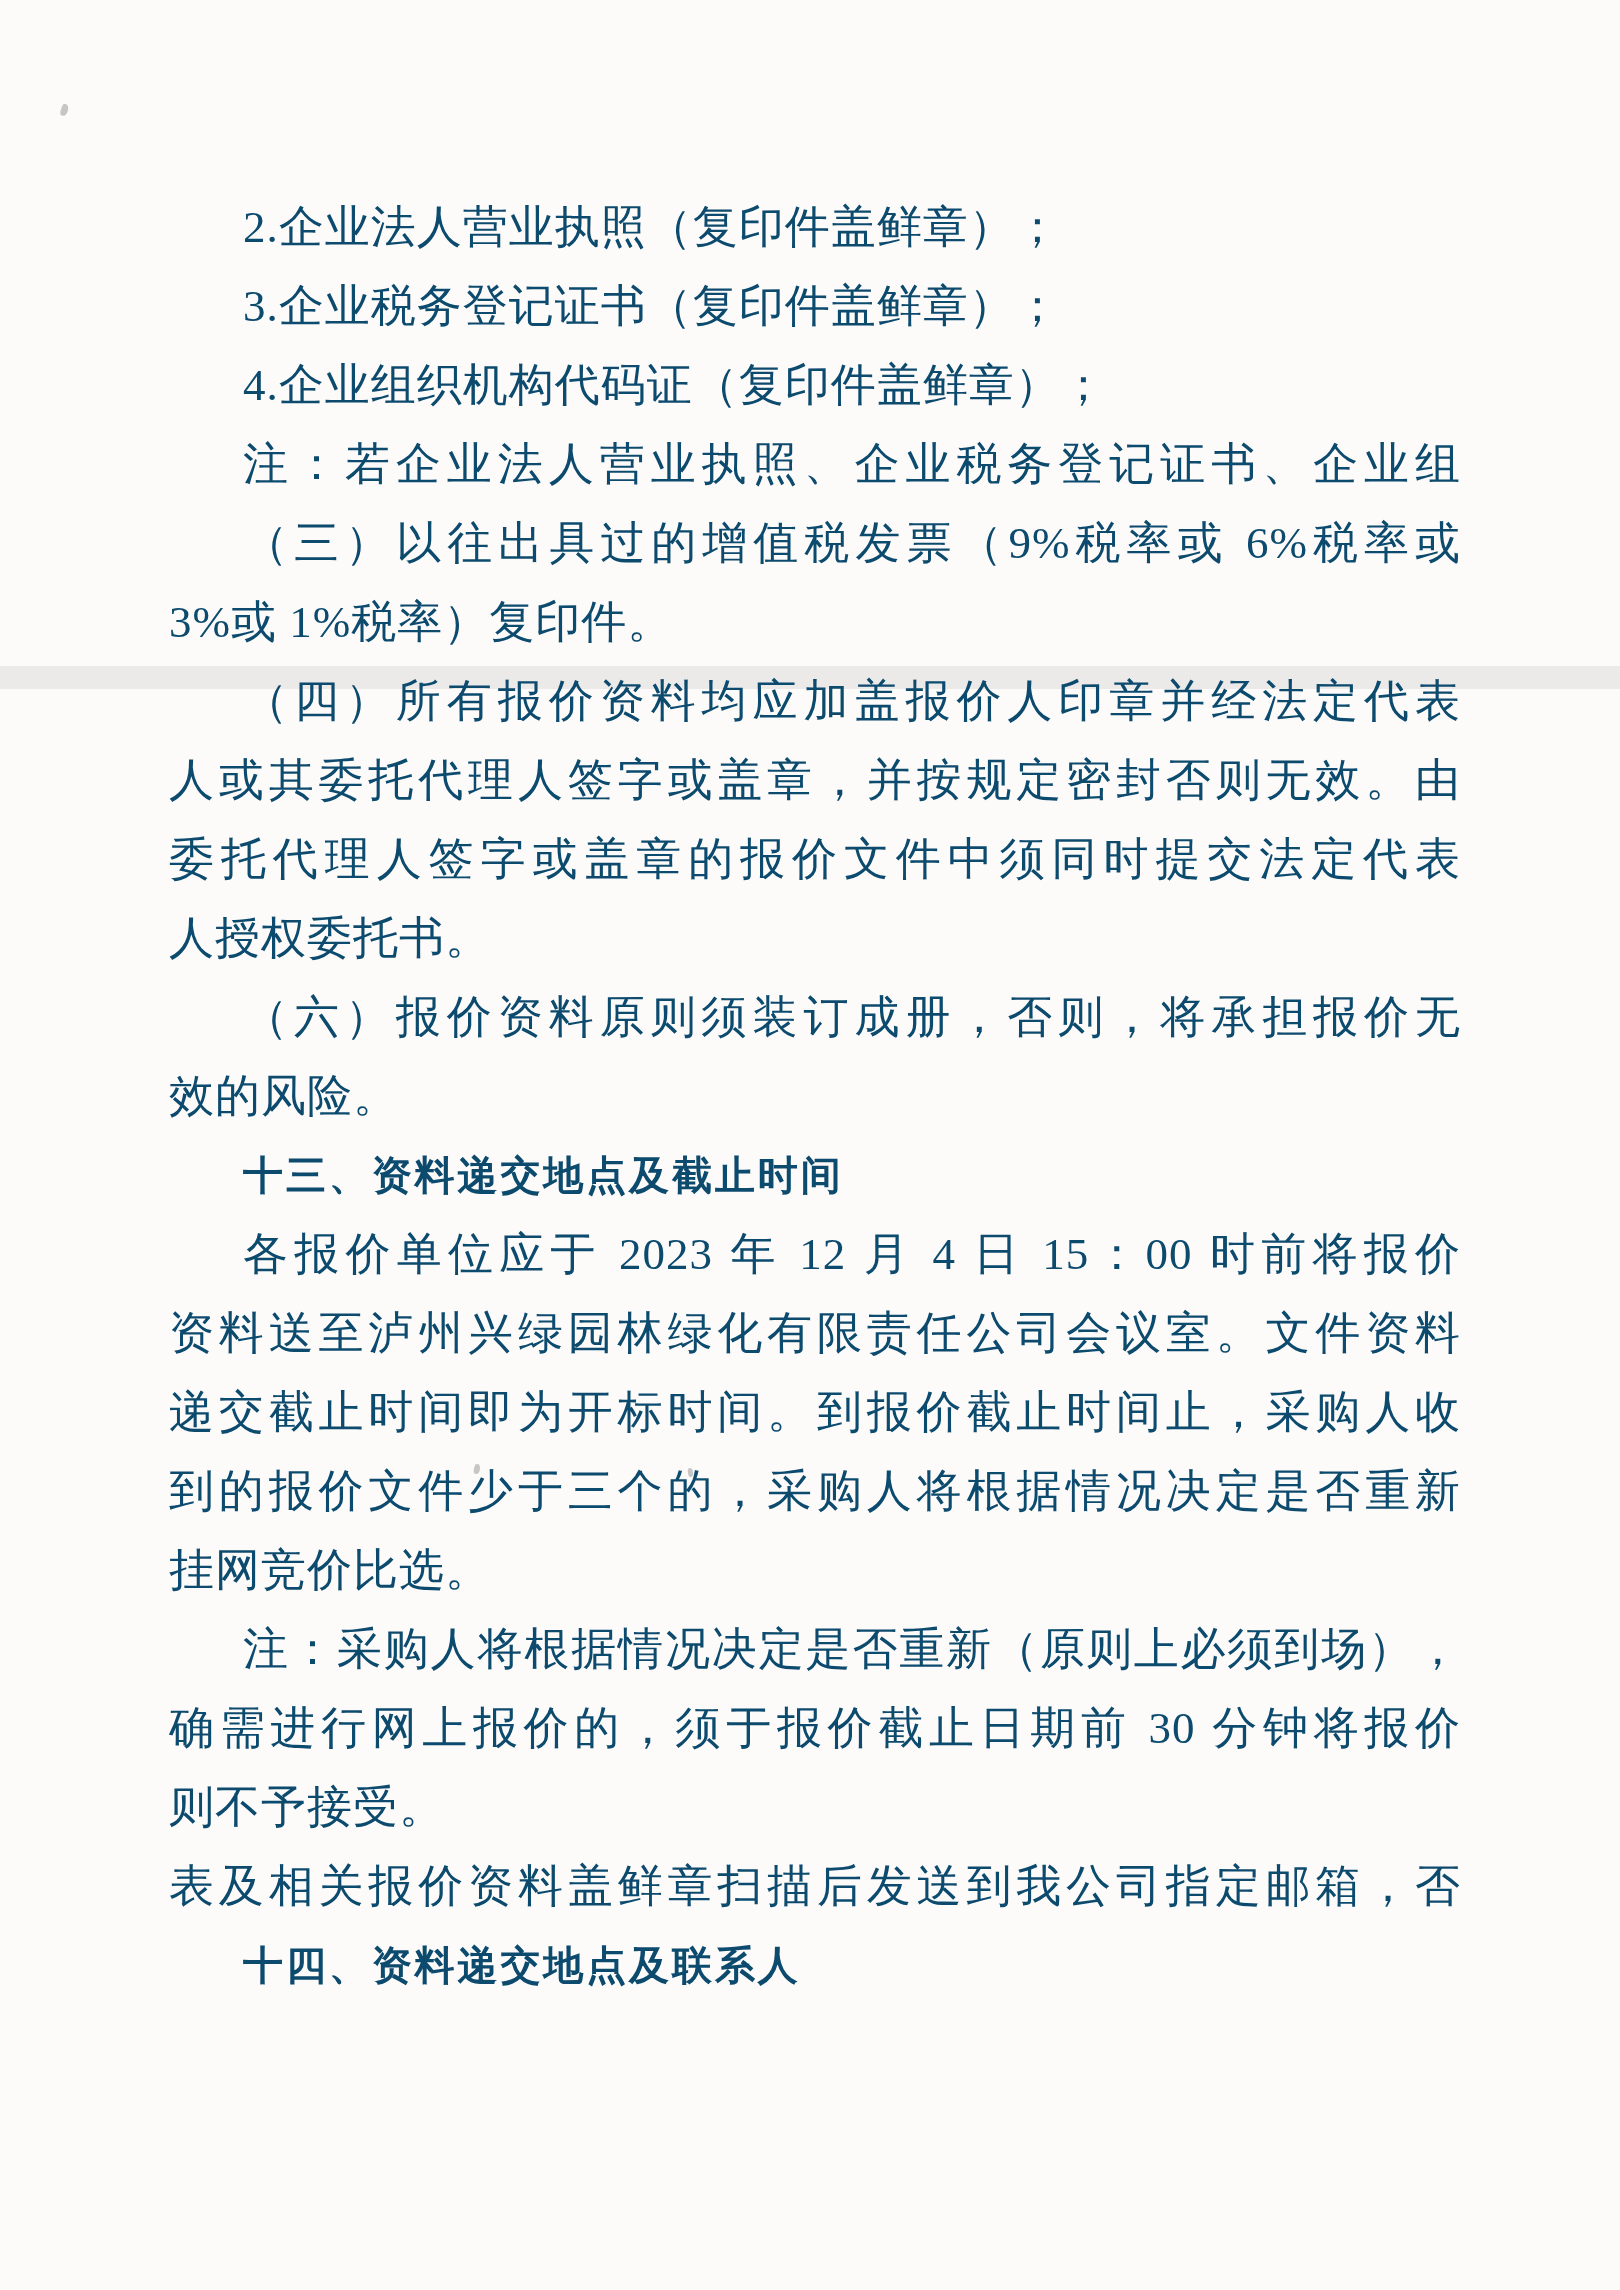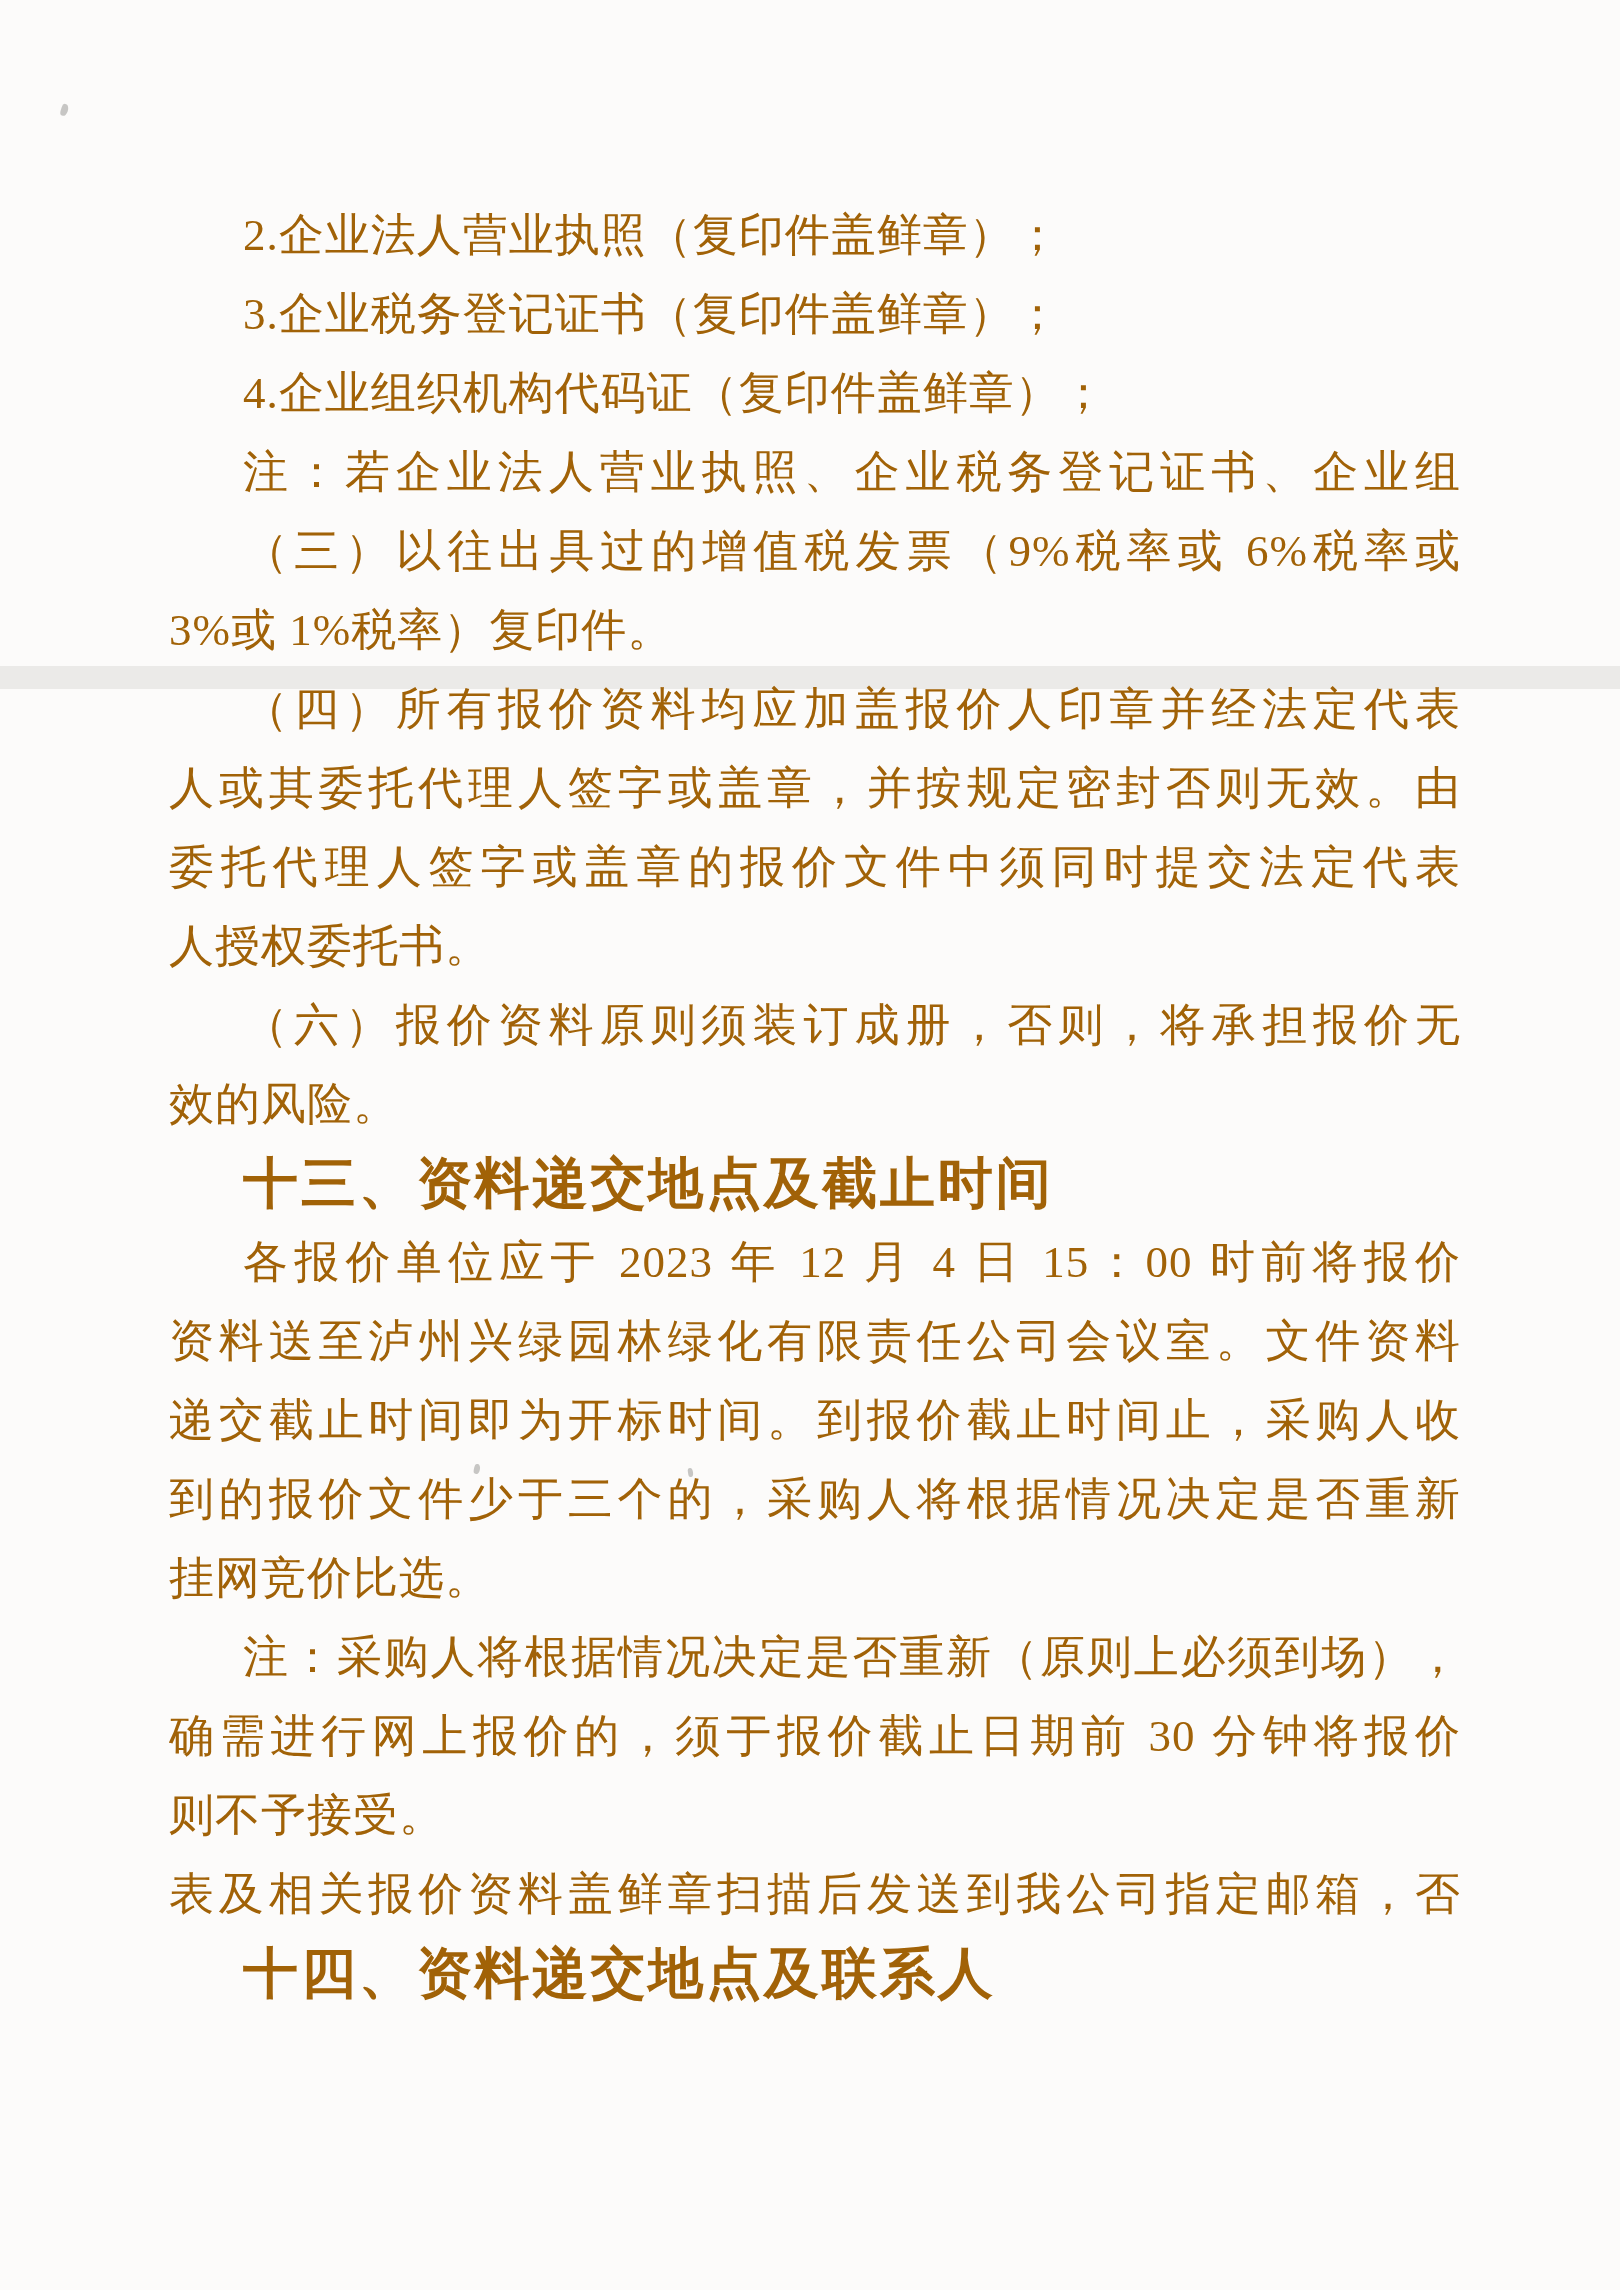--- a/index.html
+++ b/index.html
@@ -30,43 +30,43 @@
     opacity: 0.55;
     border-radius: 40% 60% 55% 45%;
   }
   .speck-1 { left: 61px;  top: 104px;  width: 6.9px;  height: 11.8px; transform: rotate(18deg); }
   .speck-2 { left: 474px; top: 1464px; width: 5.9px;  height: 9.8px; transform: rotate(12deg); }
   .speck-3 { left: 688px; top: 1468px; width: 4.9px;  height: 8.8px;  transform: rotate(-8deg); }
 
   .doc {
     position: absolute;
     left: 169px;
-    top: 196px;
+    top: 188px;
     width: 1292px;
-    color: #a16207;
+    color: #0c4a6e;
     font-family: "Liberation Serif", "DejaVu Serif", serif;
     font-size: 45px;
     line-height: 79px;
     letter-spacing: 1px;
   }
   .line {
     height: 79px;
     white-space: normal;
   }
   .indent {
     text-indent: 74px;
   }
   .justify {
     text-align: justify;
     text-align-last: justify;
   }
   .heading {
     font-family: Liberation Serif, serif;
     font-weight: bold;
-    font-size: 55px;
+    font-size: 40px;
     letter-spacing: 2.9px;
   }
 </style>
 </head>
 <body>
 
 <div class="page">
 
   <div class="scan-band"></div>
   <div class="speck speck-1"></div>

